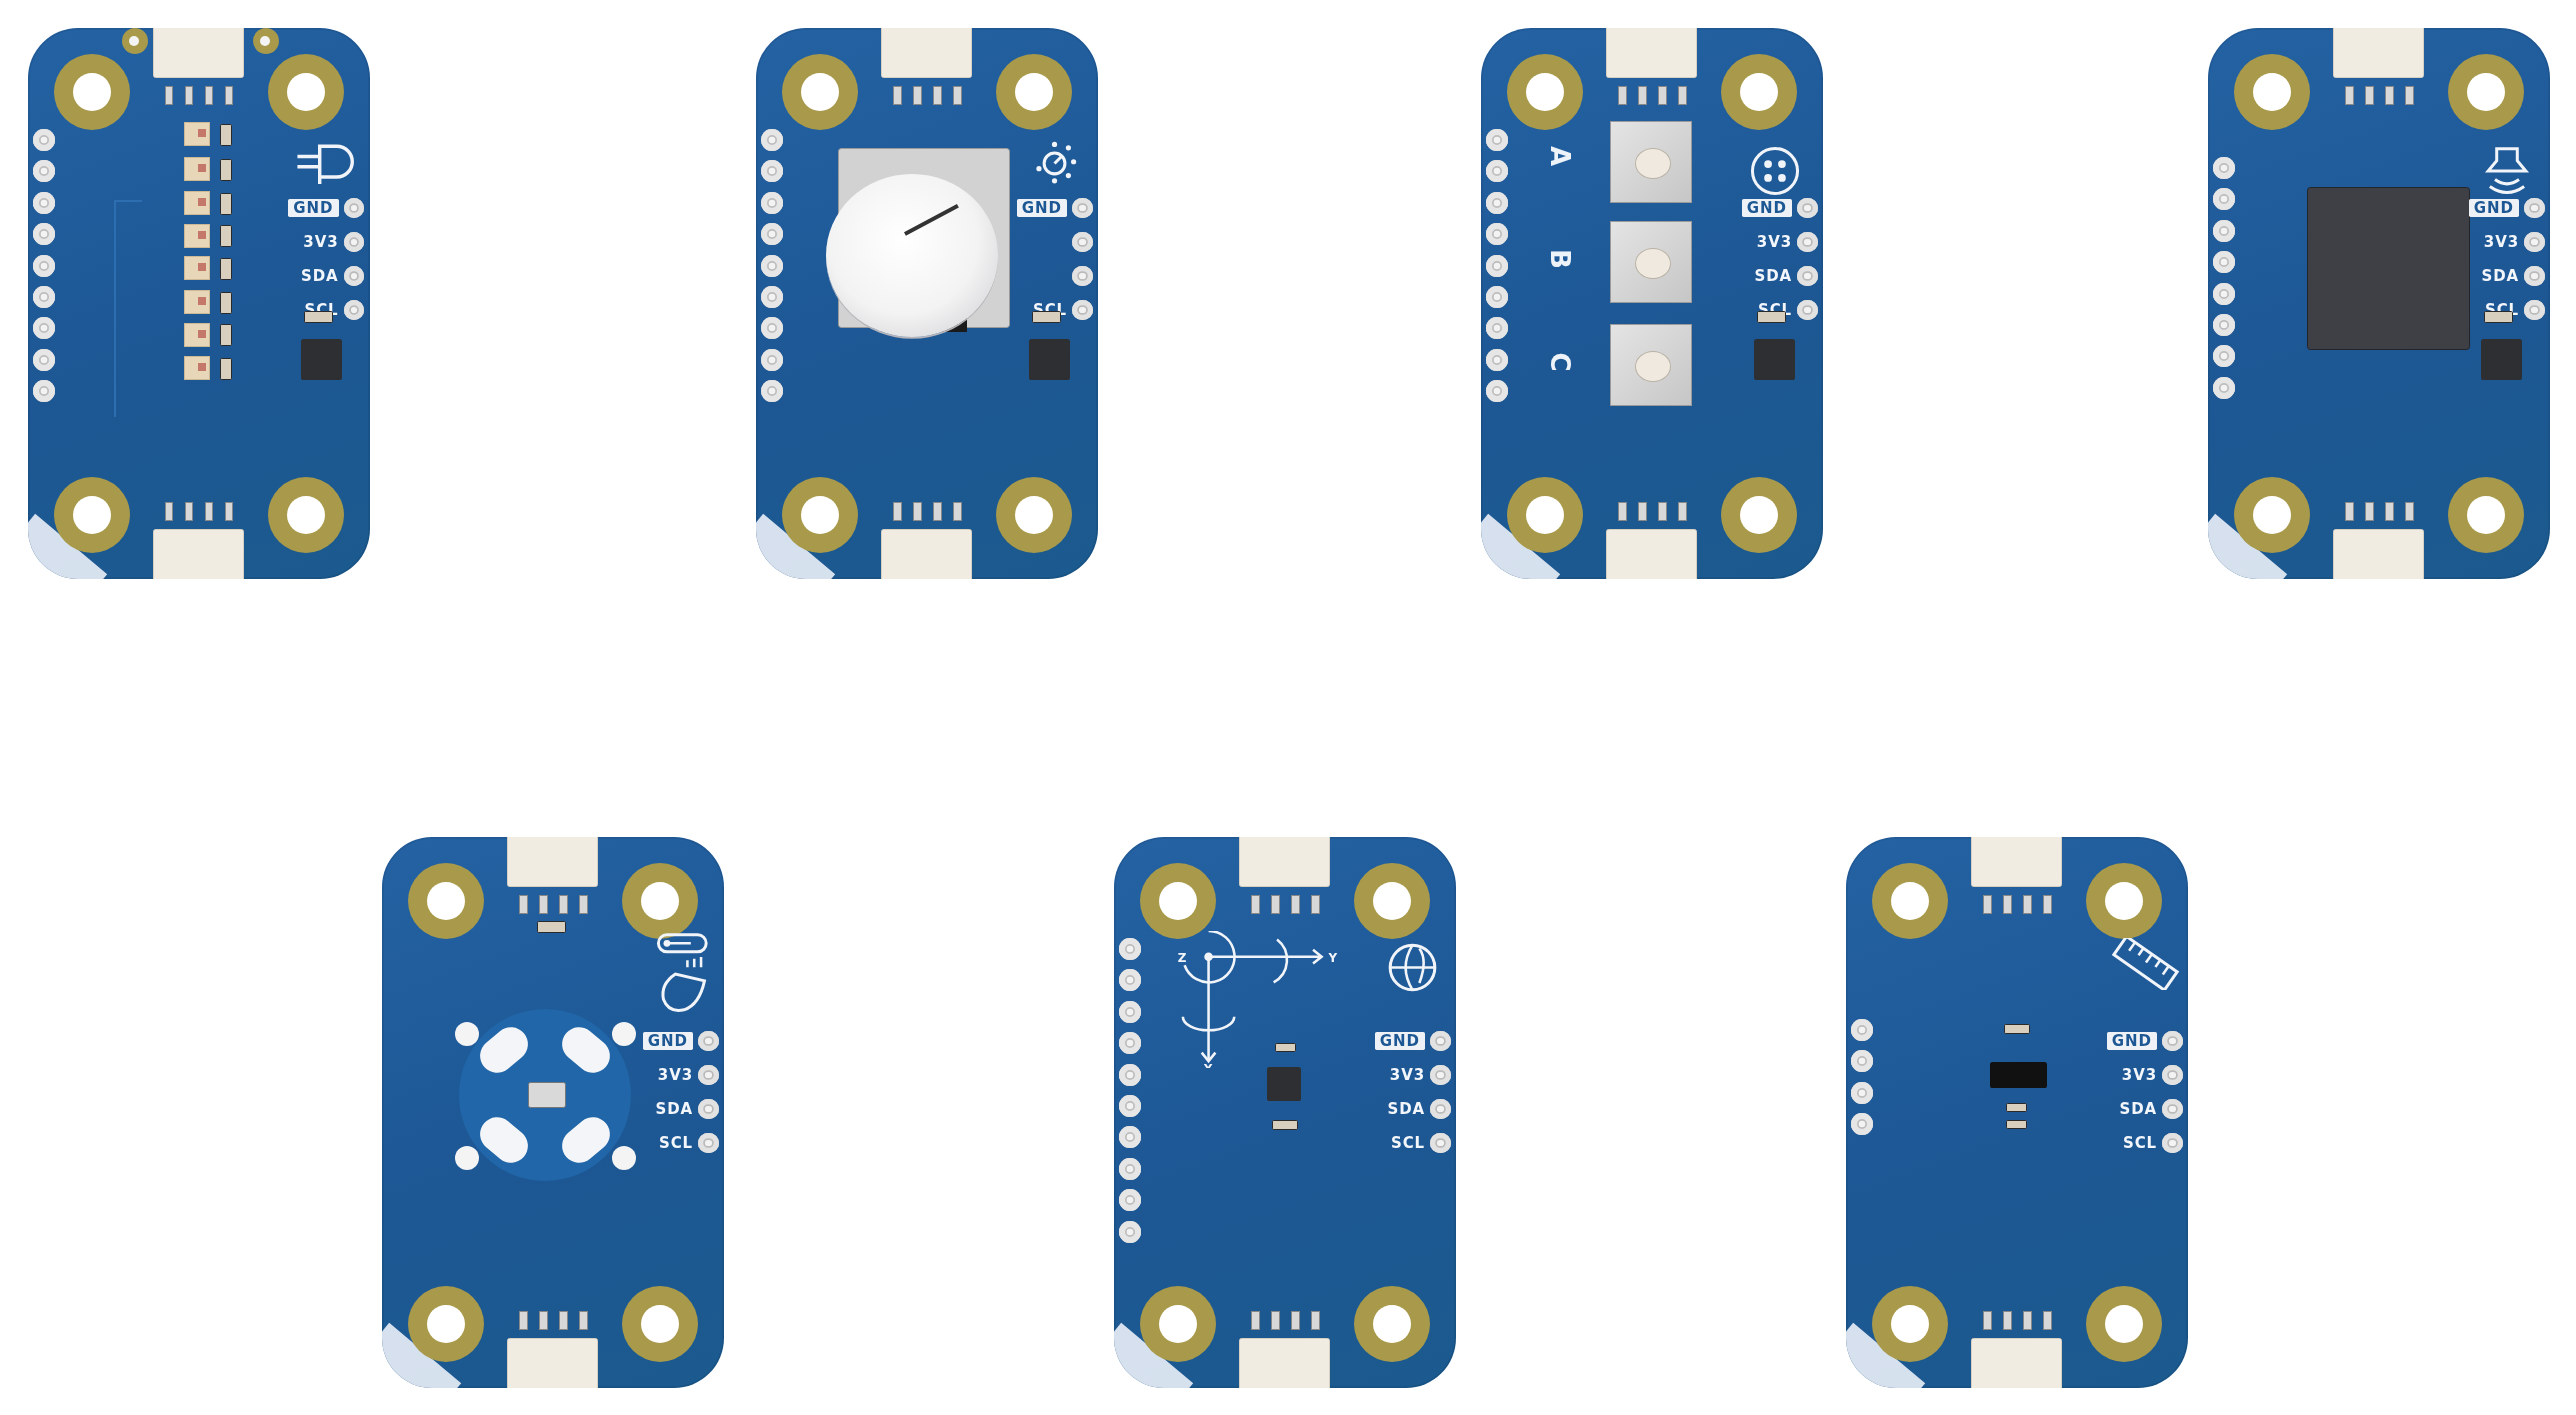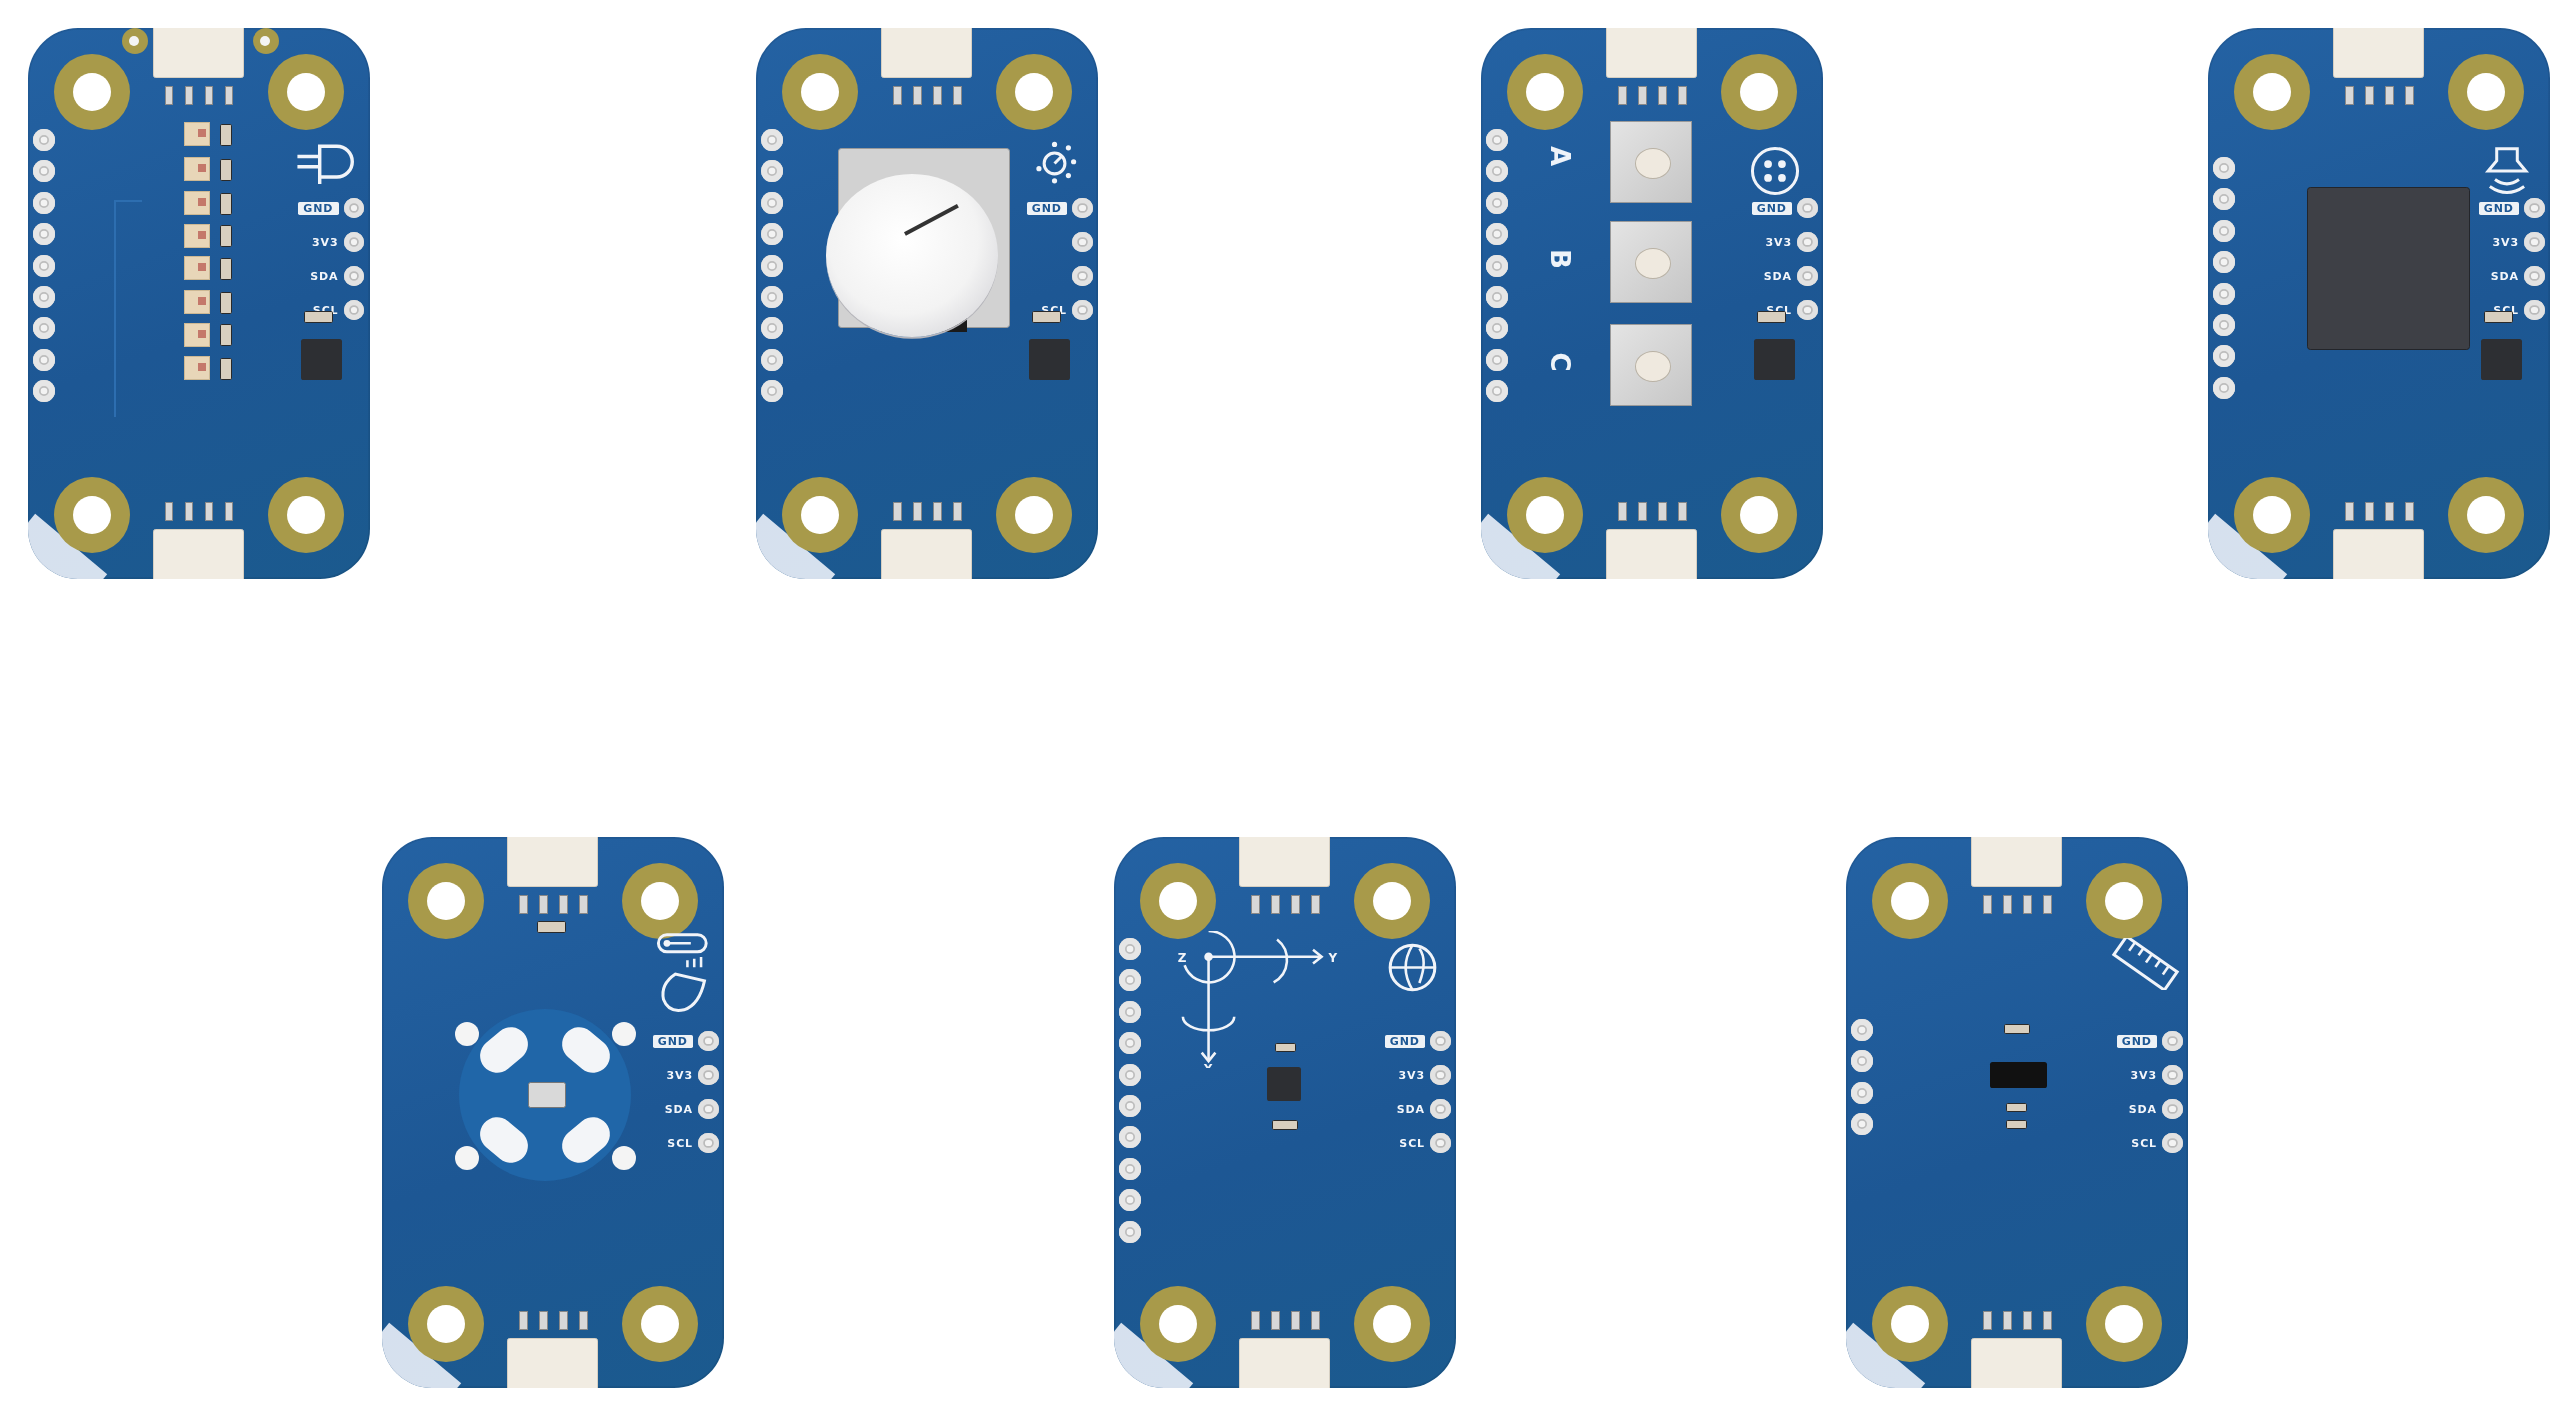--- a/index.html
+++ b/index.html
@@ -14,21 +14,21 @@
   .via-pad::after{content:"";position:absolute;left:7.7px;top:7.7px;width:10.3px;height:10.3px;border-radius:50%;background:#f4f4f4;}
   .conn{position:absolute;width:91px;height:53px;background:#f1ece2;border:1.7px solid #d6cfc2;border-radius:2.6px;box-sizing:border-box;}
   .conn-top{left:125px;top:-3.4px;}
   .conn-bot{left:125px;bottom:-3.4px;}
   .conn-pins{position:absolute;left:137px;width:69px;height:19px;display:flex;justify-content:space-between;}
   .conn-pins span{width:8.6px;height:19px;background:#d8d8d8;border:0.9px solid #888;box-sizing:border-box;}
   .edge-pins{position:absolute;left:5.2px;display:flex;flex-direction:column;gap:9.4px;}
   .edge-pins span{display:block;width:22px;height:22px;border-radius:50%;background:#f3f3f3;box-shadow:inset 0 0 0 6px #e6e6e6, inset 0 0 0 7.7px #bdbdbd;}
   .pin-labels{position:absolute;right:5.2px;top:211px;width:94px;}
   .pin-row{display:flex;align-items:center;justify-content:flex-end;height:34px;}
-  .pin-row .lbl{font-family:"DejaVu Sans",sans-serif;font-weight:bold;font-size:11px;color:#f3f6fb;letter-spacing:0.9px;margin-right:5.2px;}
+  .pin-row .lbl{font-family:"DejaVu Sans",sans-serif;font-weight:bold;font-size:15px;color:#f3f6fb;letter-spacing:0.9px;margin-right:5.2px;}
   .pin-row.gnd .lbl{background:#eef2f6;color:#1d5794;padding:0 5.2px;border-radius:1.7px;}
   .pin-row .hole{width:20.6px;height:20.6px;border-radius:50%;background:#f3f3f3;box-shadow:inset 0 0 0 5.2px #e2e2e2, inset 0 0 0 6.9px #bbbbbb;}
   .chip{position:absolute;background:#2d2f33;border-radius:2.6px;}
   .smd{position:absolute;background:#d8cfbf;border:1.7px solid #2a2a2a;border-radius:1.7px;box-sizing:border-box;}
   .led{position:absolute;width:26px;height:24px;background:#e8d6b8;border:1.7px solid #ccb894;box-sizing:border-box;}
   .led::after{content:"";position:absolute;right:2.6px;top:6px;width:7.7px;height:7.7px;background:#c4786a;}
   .silk-icon{position:absolute;}
   .trace{position:absolute;border-color:#2d6eb0;border-style:solid;border-width:0;}
   .tact{position:absolute;width:82px;height:82px;background:linear-gradient(135deg,#e4e4e4,#c6c6c6);border:1.7px solid #9a9a9a;box-sizing:border-box;}
   .tact::after{content:"";position:absolute;left:24px;top:26px;width:34px;height:29px;border-radius:50%;background:#efe9df;border:0.9px solid #b9b2a5;}

